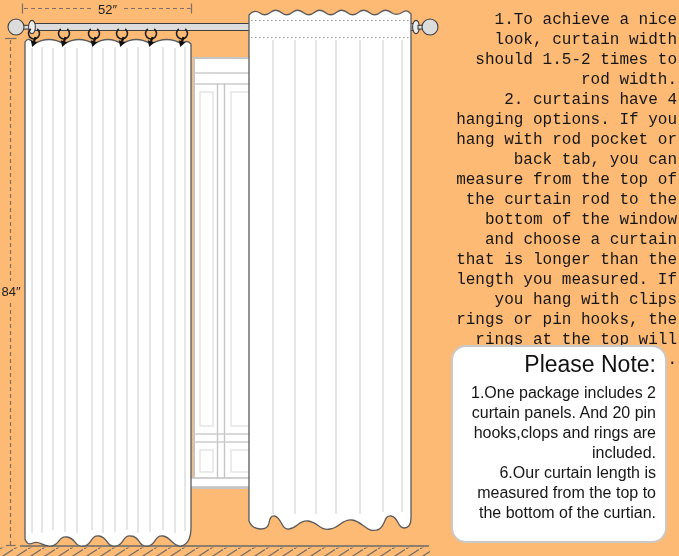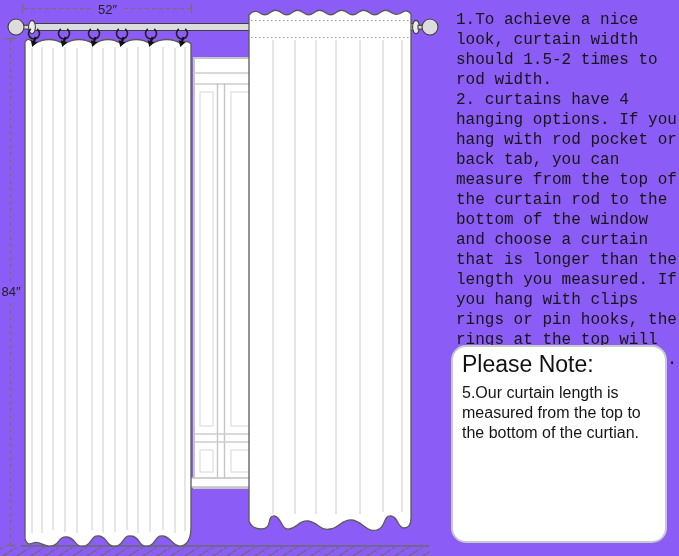--- a/index.html
+++ b/index.html
@@ -1,18 +1,18 @@
 <!DOCTYPE html>
 <html><head>
 <meta charset="utf-8">
 <style>
   html,body{margin:0;padding:0;background:#fff;}
   .canvas{
-    position:relative;width:679px;height:556px;background:#8b5cf6;
-    font-family:"Liberation Sans",sans-serif;overflow:hidden;color:#161616;
+    position:relative;width:679px;height:556px;background:#fdba74;
+    font-family:"Liberation Sans",sans-serif;overflow:hidden;color:#161616;text-align:right;
   }
   .diagram-svg{position:absolute;left:0;top:0;}
   svg text{font-family:"Liberation Sans",sans-serif;}
   .suggestion{position:absolute;left:456px;top:10px;width:221px;}
   .suggestion h1{
     font-size:24px;font-weight:normal;margin:0 0 6px 0;letter-spacing:-0.5px;color:#111;
   }
   .suggestion p{font-size:16px;line-height:20px;margin:0;color:#161616;font-family:Liberation Mono, monospace;}
   .note-box{
     position:absolute;left:451px;top:345px;width:194px;height:186px;
@@ -168,16 +168,17 @@
     <text x="1.5" y="296" text-anchor="start" font-size="13" fill="#222222">84″</text>
   </svg>
 
   <div class="suggestion">
     <p>1.To achieve a nice look, curtain width should 1.5-2 times to rod width.</p>
     <p>2. curtains have 4 hanging options. If you hang with rod pocket or back tab, you can measure from the top of the curtain rod to the bottom of the window and choose a curtain that is longer than the length you measured. If you hang with clips rings or pin hooks, the rings at the top will add 2-2.5 inchs height.</p>
   </div>
 
   <div class="note-box">
     <h2>Please Note:</h2>
-    <p>5.Our curtain length is measured from the top to the bottom of the curtian.</p>
+    <p>1.One package includes 2 curtain panels. And 20 pin hooks,clops and rings are included.</p>
+    <p>6.Our curtain length is measured from the top to the bottom of the curtian.</p>
   </div>
 
 </div>
 
 </body></html>

